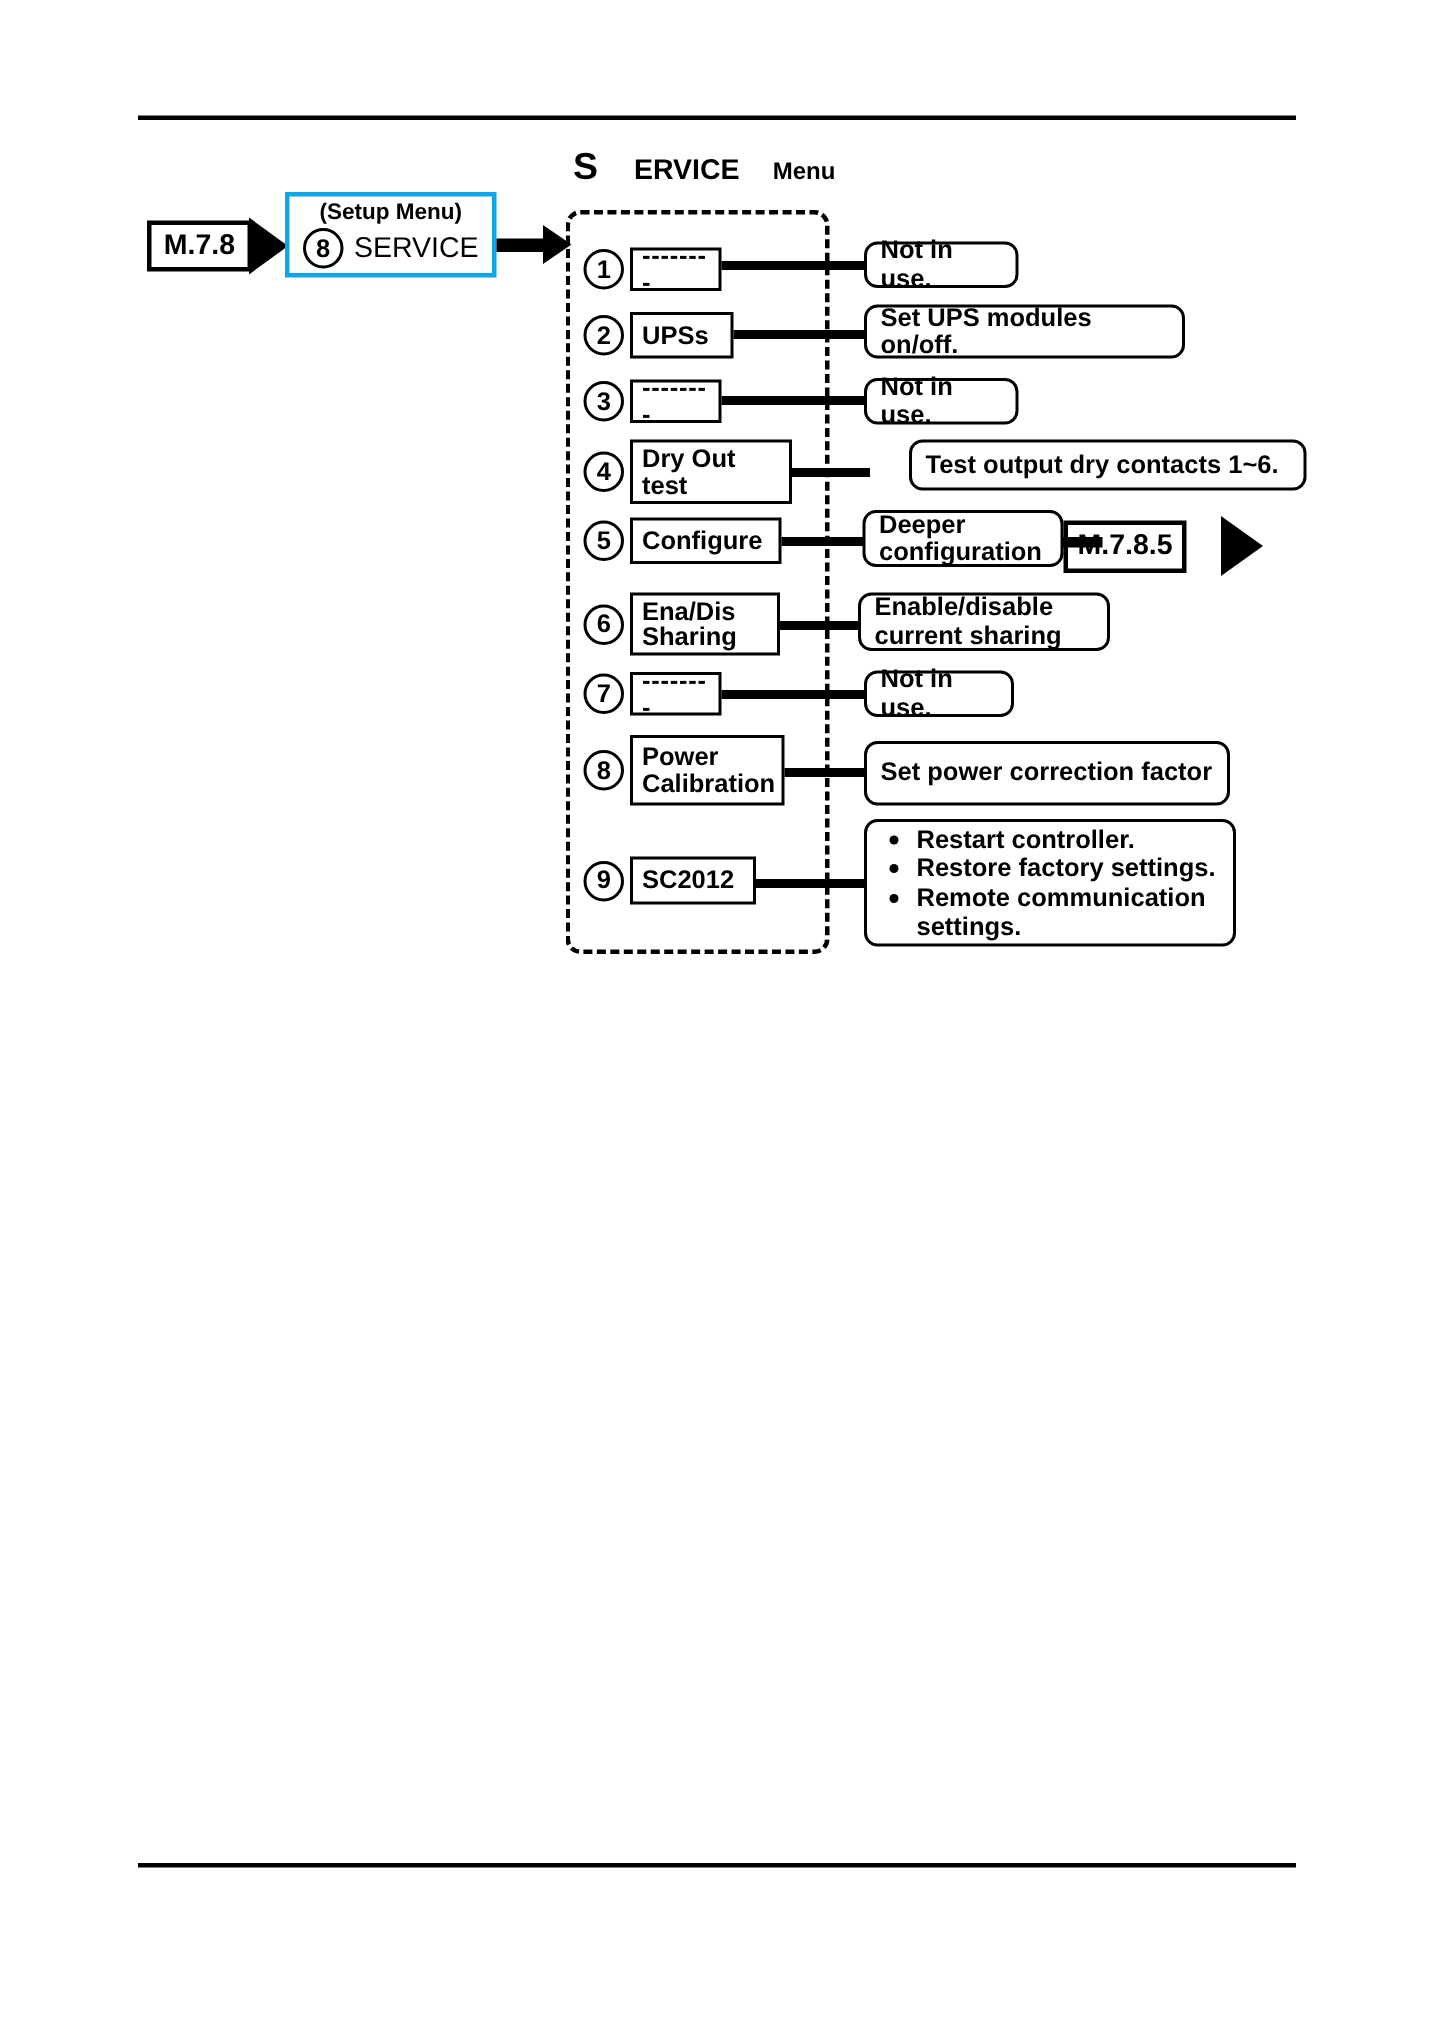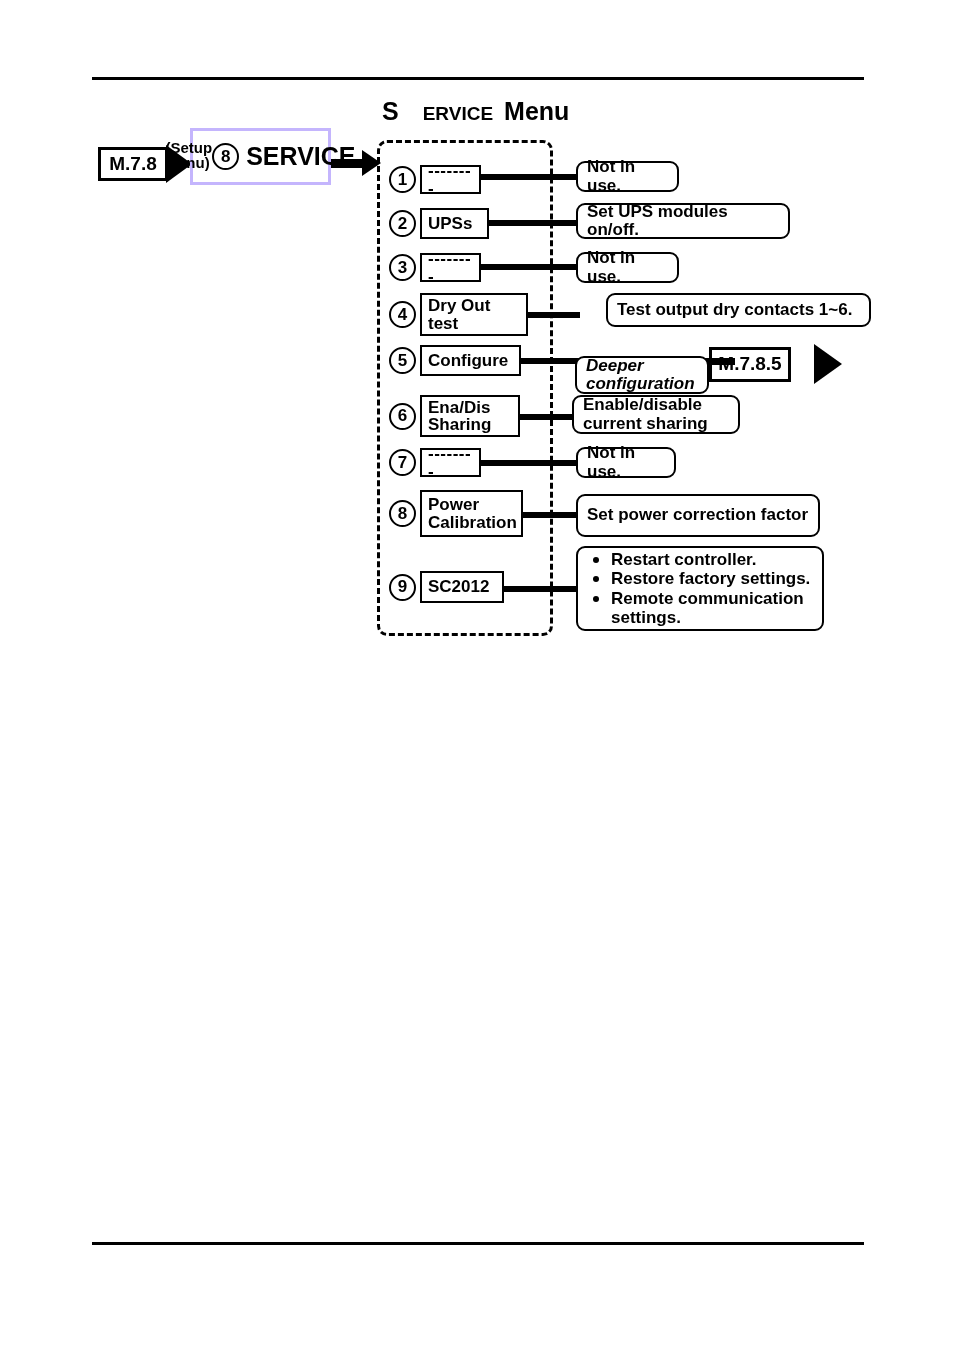--- a/index.html
+++ b/index.html
@@ -40,21 +40,21 @@
     left: 382px;
     top: 99px;
     font-weight: bold;
     font-size: 25px;
     letter-spacing: 0px;
     line-height: 1;
     white-space: nowrap;
   }
   #diagram-title .smallcap-lead { font-size: 25px; }
   #diagram-title .smallcaps { font-size: 19px; margin-left: 24px; }
-  #diagram-title .word2 { font-size: 25px; margin-left: 11px; }
+  #diagram-title .word2 { font-size: 16px; margin-left: 22px; }
 
   
   .tag {
     position: absolute;
     display: flex;
     align-items: center;
   }
   .tag-box {
     border: 3px solid #000000;
     background: #ffffff;
@@ -77,41 +77,41 @@
 
   #tag-m785 { left: 709px; top: 344px; gap: 25px; }
   #tag-m785 .tag-box { width: 82px; height: 35px; font-size: 19px; }
   #tag-m785 .tag-head {
     border-top-width: 20px; border-bottom-width: 20px; border-left-width: 28px;
   }
 
   
   #setup-menu-box {
     left: 190px; top: 128px; width: 141px; height: 57px;
-    border: 3px solid #c4b5fd;
-    background: #ffffff;
-    display: flex;
-    flex-direction: row;
+    border: 3px solid #0ea5e9;
+    background: #ffffff;
+    display: flex;
+    flex-direction: column;
     align-items: center;
     justify-content: center;
   }
   #setup-menu-caption {
     font-size: 15px;
     font-weight: bold;
     line-height: 1;
     margin-bottom: 3px;
   }
   #setup-menu-row {
     display: flex;
     align-items: center;
     gap: 7px;
   }
   #setup-menu-label {
-    font-size: 25px;
-    font-weight: bold;
+    font-size: 19px;
+    font-weight: normal;
     line-height: 1;
   }
 
   
   .circ {
     display: inline-flex;
     align-items: center;
     justify-content: center;
     border: 2.5px solid #000000;
     border-radius: 50%;
@@ -304,21 +304,21 @@
   </div>
 
   <div class="bubble" style="left:576px; top:161px; width:103px; height:31px;">Not in use.</div>
 
   <div class="bubble" style="left:576px; top:203px; width:214px; height:36px;">Set UPS modules on/off.</div>
 
   <div class="bubble" style="left:576px; top:252px; width:103px; height:31px;">Not in use.</div>
 
   <div class="bubble" style="left:606px; top:293px; width:265px; height:34px;">Test output dry contacts 1~6.</div>
 
-  <div class="bubble" style="left:575px; top:356px; width:134px; height:38px; white-space:pre-line;font-style:italic;">Deeper
+  <div class="bubble" style="left:575px; top:340px; width:134px; height:38px; white-space:pre-line;">Deeper
 configuration</div>
 
   <div class="bubble" style="left:572px; top:395px; width:168px; height:39px; white-space:pre-line;">Enable/disable
 current sharing</div>
 
   <div class="bubble" style="left:576px; top:447px; width:100px; height:31px;">Not in use.</div>
 
   <div class="bubble" style="left:576px; top:546px; width:248px; height:85px;">
     <ul>
       <li>Restart controller.</li>

